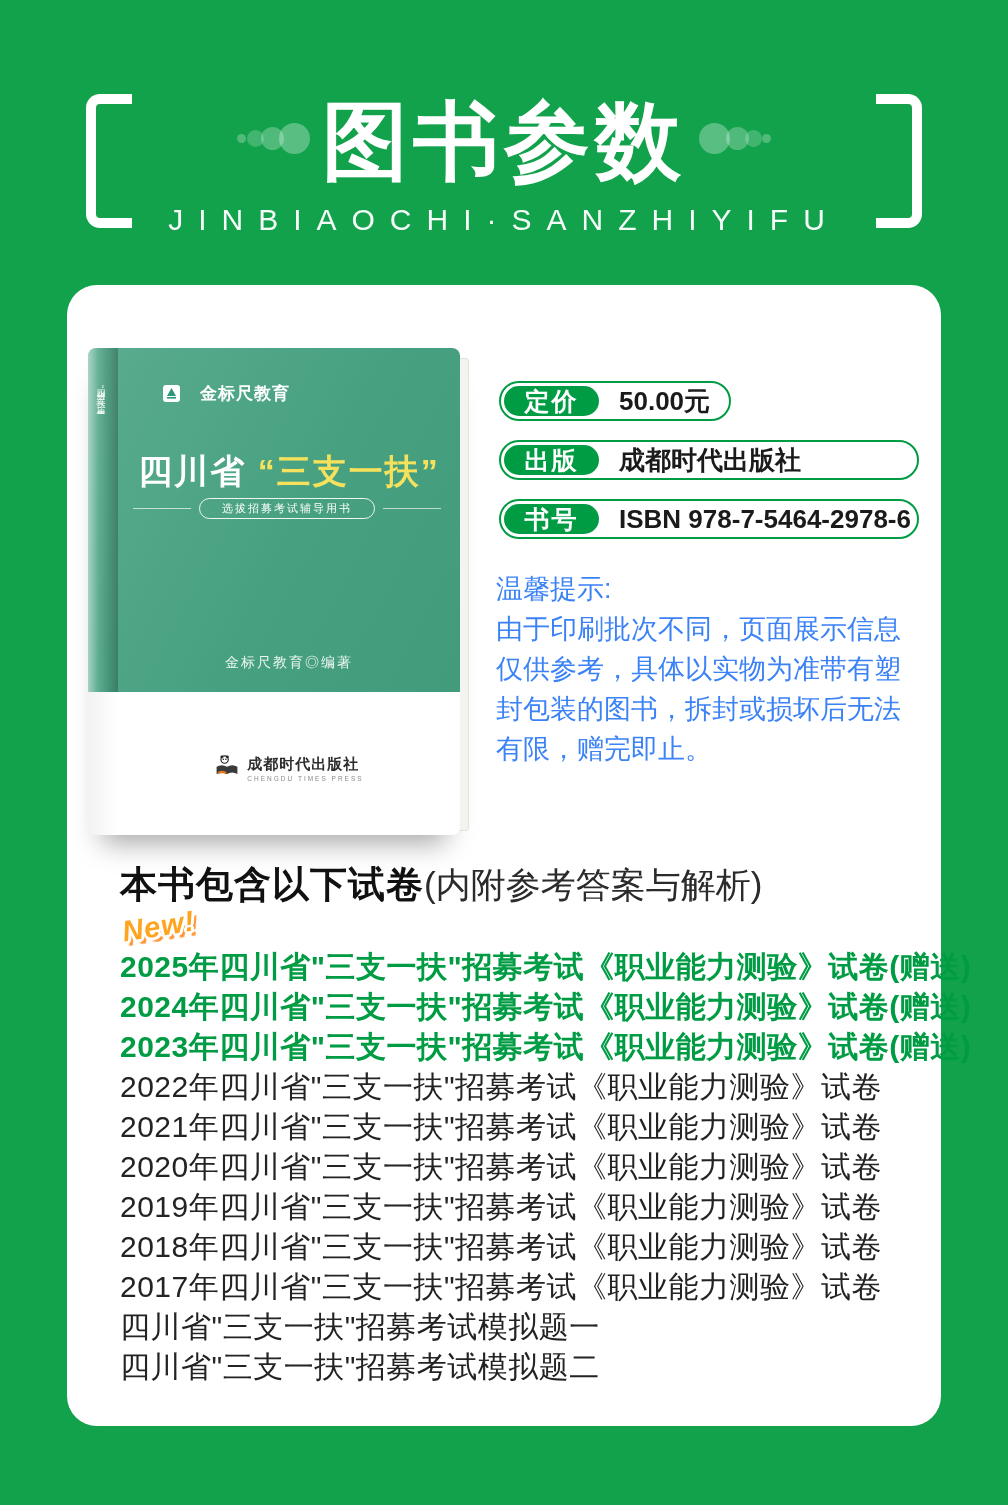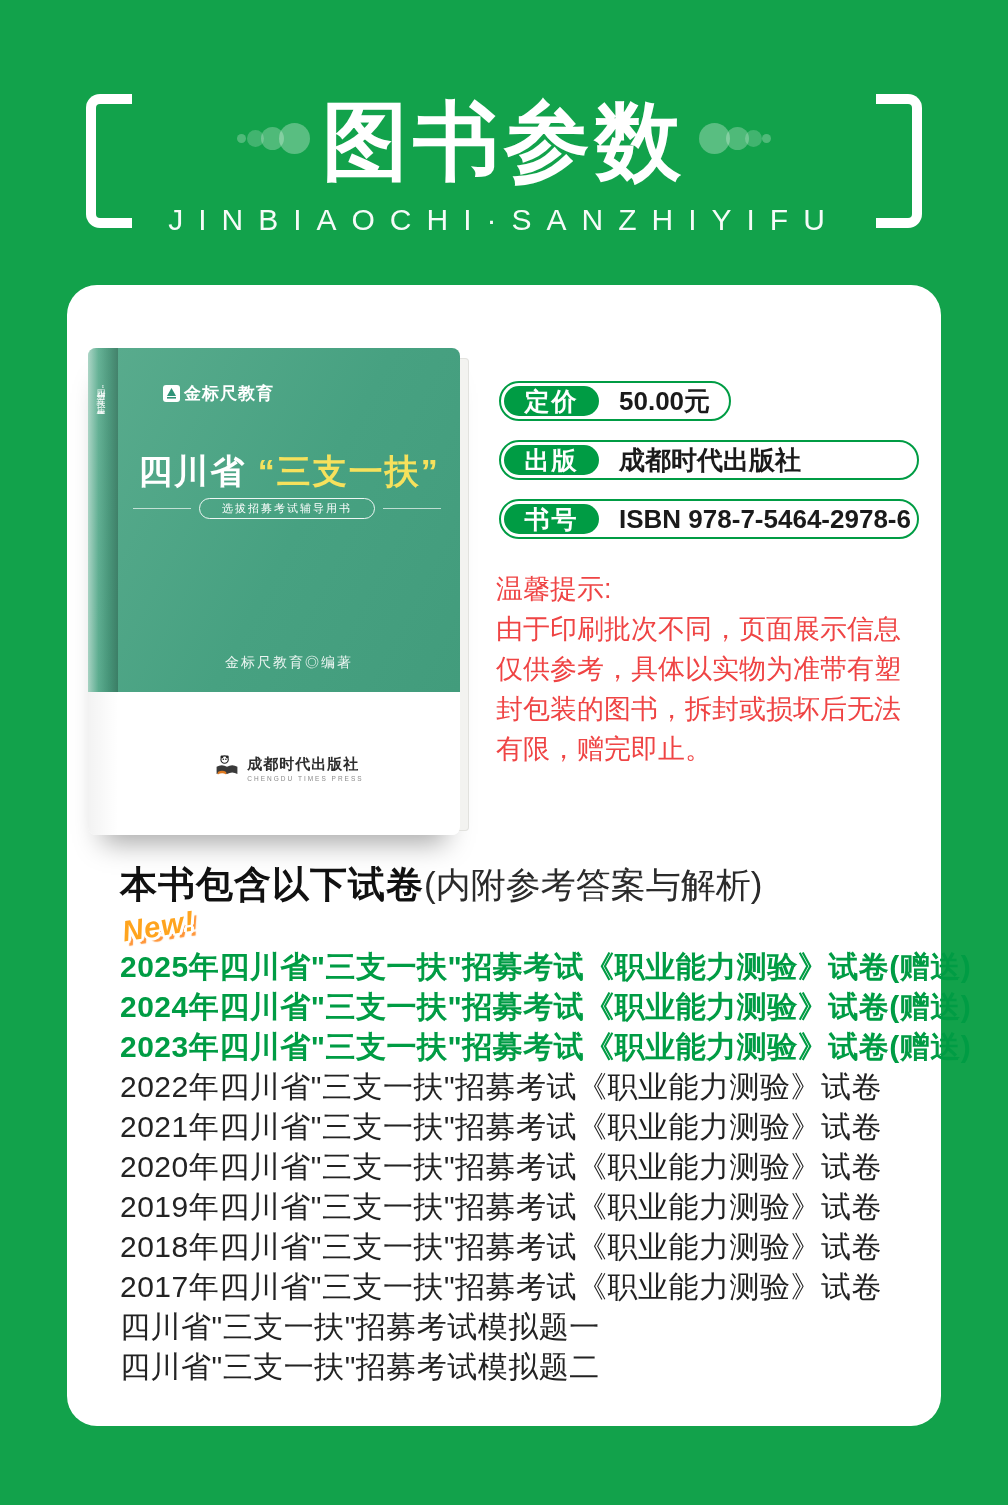--- a/index.html
+++ b/index.html
@@ -34,21 +34,21 @@
           border-radius:8px; box-shadow:0 22px 26px -14px rgba(0,0,0,.35); }
   .book-pages { position:absolute; right:-9px; top:10px; bottom:4px; width:11px;
                 background:#f3f3f0; border:1px solid #e2e2de; border-left:none; border-radius:0 4px 4px 0; }
   .book-front { position:absolute; left:0; top:0; right:0; height:344px;
                 background:linear-gradient(118deg,var(--cover_green_light,#5aac8e) 0%,var(--cover_green,#47A181) 55%,#429c7c 100%);
                 border-radius:8px 8px 0 0; }
   .book-spine-shade { position:absolute; left:0; top:0; width:30px; height:344px; border-radius:8px 0 0 0;
                 background:linear-gradient(90deg,rgba(255,255,255,.5) 0%,rgba(255,255,255,.08) 35%,rgba(0,0,0,.1) 70%,rgba(0,0,0,.24) 100%); }
   .spine-text { position:absolute; left:6px; top:34px; writing-mode:vertical-rl;
                 font-size:9px; color:rgba(255,255,255,.8); letter-spacing:1px; max-height:290px; overflow:hidden; }
-  .brand-row { position:absolute; left:75px; top:34px; display:flex; align-items:center; gap:4px; }
+  .brand-row { position:absolute; left:75px; top:34px; display:flex; align-items:center; gap:20px; }
   .brand-icon { width:17px; height:17px; background:#fff; border-radius:3px; display:inline-flex; align-items:center; justify-content:center; }
   .brand-icon svg { display:block; }
   .brand-name { color:#fff; font-size:17px; font-weight:800; letter-spacing:1px; }
   .cover-title { position:absolute; left:30px; right:0; top:101px; text-align:center;
                  font-size:34px; font-weight:800; color:#fff; letter-spacing:2px; }
   .cover-title .ct-yellow { color:var(--cover_yellow,#F6E15C); }
   .ribbon { position:absolute; left:30px; right:4px; top:150px; display:flex; align-items:center; justify-content:center; gap:8px; }
   .ribbon-line { flex:0 0 58px; height:1px; background:rgba(255,255,255,.65); }
   .ribbon-pill { border:1px solid rgba(255,255,255,.9); border-radius:999px; padding:2px 22px;
                  font-size:11px; color:#fff; letter-spacing:2px; white-space:nowrap; }
@@ -67,21 +67,21 @@
   
   .info { position:absolute; left:422px; top:68px; width:414px; }
   .info-title { font-size:33px; font-weight:800; color:var(--accent_green,#009C44); letter-spacing:1px;
                 padding-bottom:11px; border-bottom:3px solid var(--accent_green,#009C44); }
   .info-row { display:flex; align-items:center; height:40px; border:2.5px solid var(--accent_green,#009C44);
               border-radius:999px; padding:3px; width:420px; margin:19px 0 0 10px; }
   .row-price { width:232px; margin-top:28px; }
   .pill-label { flex:0 0 95px; height:100%; background:var(--accent_green,#009C44); color:#fff; border-radius:999px;
                 display:flex; align-items:center; justify-content:center; font-size:25px; font-weight:800; letter-spacing:2px; }
   .pill-value { margin-left:20px; font-size:26px; font-weight:700; color:#1a1a1a; white-space:nowrap; }
-  .tips { margin:30px 0 0 7px; font-size:27px; line-height:40px; font-weight:500; color:#ef4444; }
+  .tips { margin:30px 0 0 7px; font-size:27px; line-height:40px; font-weight:500; color:#3b82f6; }
 
   
   .papers { position:absolute; left:53px; top:577px; right:36px; }
   .papers-heading { font-size:37px; color:#111; line-height:46px; }
   .ph-bold { font-weight:900; letter-spacing:1px; }
   .ph-normal { font-weight:400; font-size:35px; color:#2b2b2b; }
   .new-badge { display:inline-block; margin:2px 0 0 2px; transform:rotate(-9deg);
                font-size:29px; font-weight:900; font-style:italic; color:var(--badge_orange,#FFA41E); letter-spacing:1px;
                text-shadow:-2px -2px 0 #fff,2px -2px 0 #fff,-2px 2px 0 #fff,2px 2px 0 #fff,0 3px 0 #fff,0 -3px 0 #fff,3px 0 0 #fff,-3px 0 0 #fff,4px 5px 1px rgba(255,130,20,.85); }
   .paper-list { margin-top:4px; }

